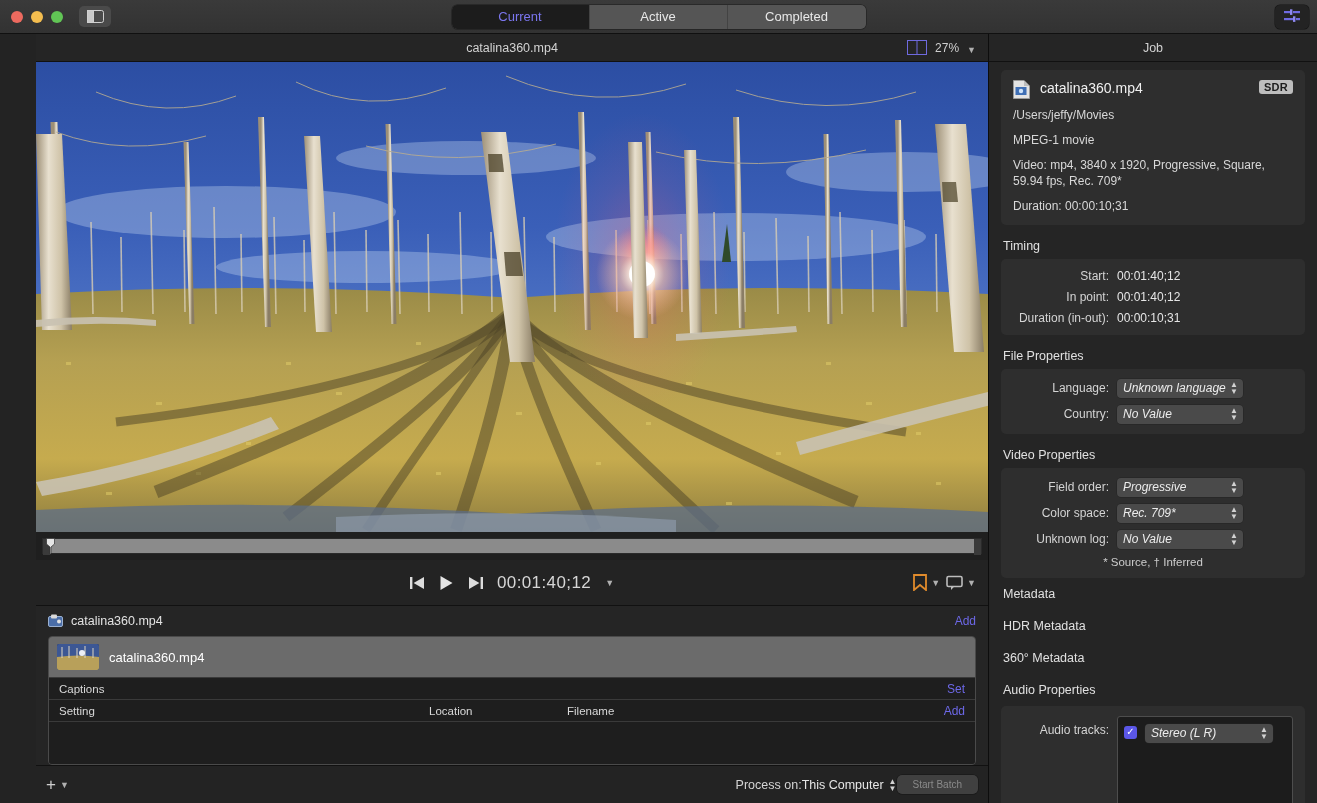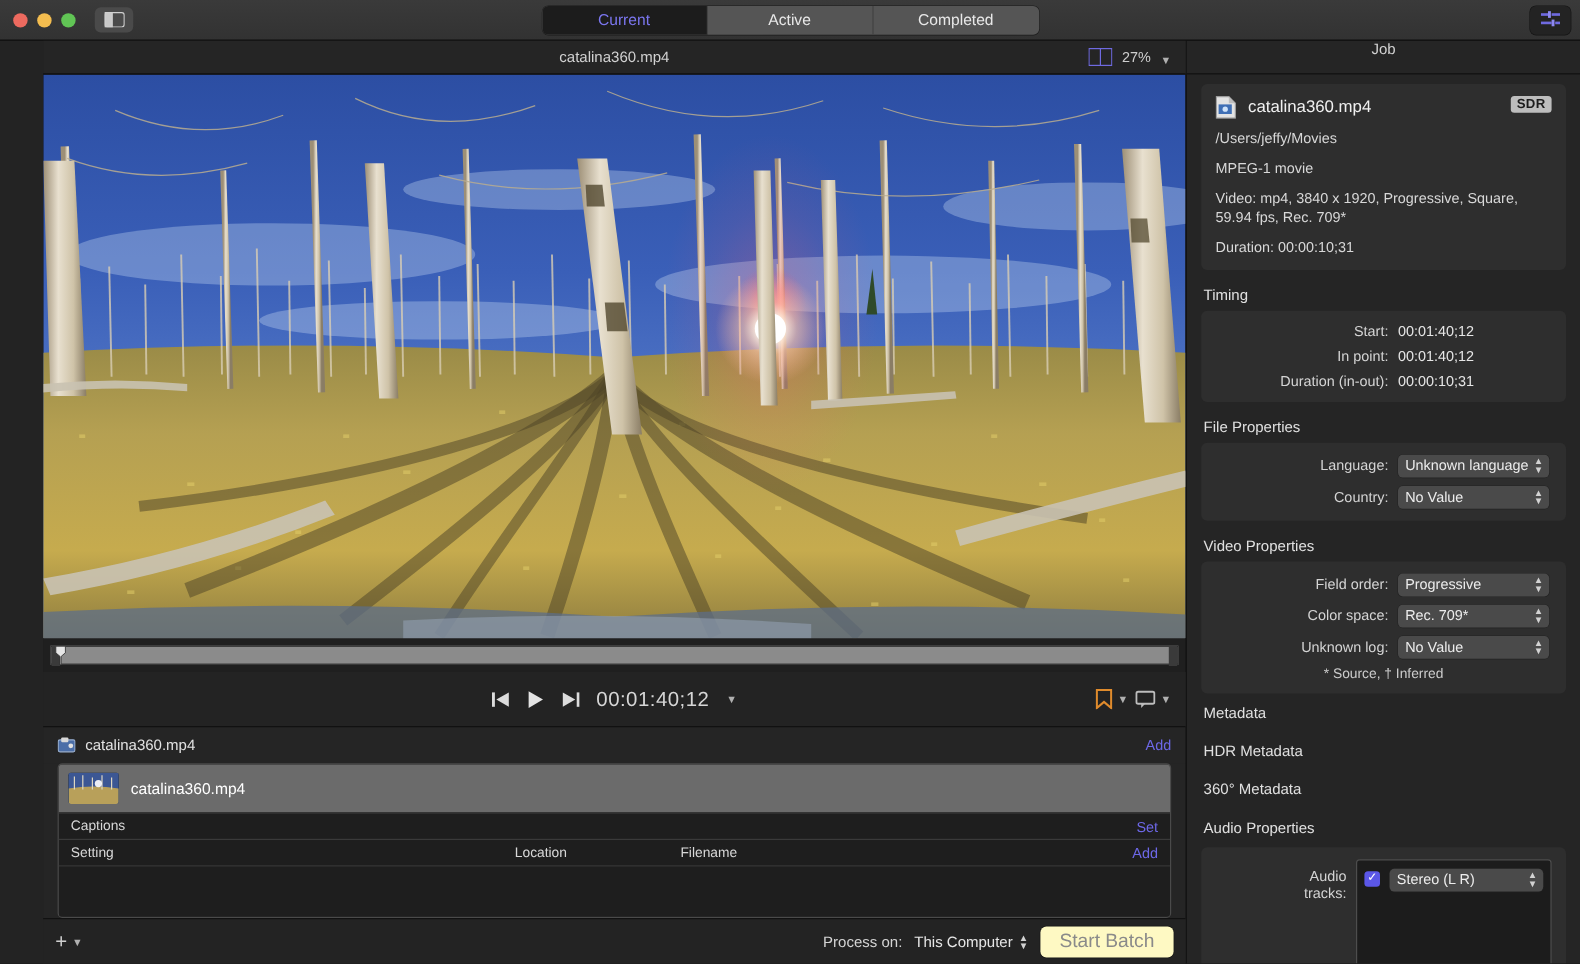--- a/index.html
+++ b/index.html
@@ -113,53 +113,54 @@
   .sub-row .link { position:absolute; right:10px; }
   .col-loc { position:absolute; left:380px; }
   .col-file { position:absolute; left:518px; }
   .card-fill { flex:1; background:#1e1e1e; border-top:1px solid #3a3a3a; }
 
   .bottom-bar {
     height:38px; flex:0 0 38px; background:#232323; border-top:1px solid #111;
     display:flex; align-items:center; padding:0 10px; position:relative;
   }
   .addbtn { display:flex; align-items:center; gap:4px; color:#cfcfcf; font-size:17px; }
-  .bb-right { position:absolute; right:10px; display:flex; align-items:center; gap:10px; }
+  .bb-right { position:absolute; right:10px; display:flex; align-items:center; }
   .bb-label { font-size:12.5px; color:#d4d4d4; }
   .popup-plain { font-size:12.5px; color:#e6e6e6; display:flex; align-items:center; gap:5px; }
   .start-batch {
-    background:#fef9c3; border-radius:5px; padding:4px 16px;
-    font-size:16px; color:#8a8a8a; box-shadow:0 0 0 0.5px #151515;
+    background:#404040; border-radius:5px; padding:4px 16px;
+    font-size:10px; color:#8a8a8a; box-shadow:0 0 0 0.5px #151515;
   }
 
   
   .job-head {
     height:28px; flex:0 0 28px; background:#252525; display:flex;
-    justify-content:center; border-bottom:1px solid #111;
+    align-items:center; justify-content:center; border-bottom:1px solid #111;
   }
   .job-head span { font-size:12.5px; color:#d2d2d2; }
   .insp { flex:1; overflow:hidden; padding:8px 12px 0 12px; }
   .box { background:#2e2e2e; border-radius:5px; padding:10px 12px; }
   .file-head { display:flex; align-items:flex-start; gap:10px; }
   .file-name { font-size:14px; color:#f0f0f0; flex:1; }
   .sdr {
     background:#bdbdbd; color:#1d1d1d; font-size:11px; font-weight:bold;
     border-radius:3px; padding:1px 5px; letter-spacing:0.3px;
   }
   .meta-line { font-size:12px; color:#d8d8d8; margin-top:9px; line-height:1.33; }
   .sec-title { font-size:12.5px; color:#e0e0e0; margin:14px 0 6px 2px; }
-  .prop-row { display:flex; align-items:center; margin-bottom:7px;margin-left:48px; }
+  .prop-row { display:flex; align-items:center; margin-bottom:7px; }
   .prop-row:last-child{margin-bottom:0;}
   .prop-lbl { width:104px; text-align:right; font-size:12px; color:#d4d4d4; padding-right:8px; }
   .prop-val { font-size:12px; color:#e6e6e6; }
   .popup {
     background:#4a4a4a; border-radius:4px; height:19px; min-width:126px;
     display:flex; align-items:center; padding:0 6px;
     font-size:12px; color:#ececec; position:relative;
     box-shadow:0 0 0 0.5px #232323;
+    font-style:italic;
   }
   .popup .stepper { position:absolute; right:5px; font-size:8px; line-height:7px; color:#d2d2d2; text-align:center;}
   .note { font-size:11.5px; color:#cccccc; text-align:center; margin-top:2px; }
   .sec-plain { font-size:12.5px; color:#e0e0e0; margin:0 0 0 2px; padding:9px 0; }
   .audio-box { background:#2e2e2e; border-radius:5px; padding:10px 12px; }
   .track-panel {
     border:1px solid #4d4d4d; border-radius:3px; background:#1c1c1c;
     padding:6px; display:flex; align-items:flex-start; gap:8px; height:96px;
   }
   .cbx {

